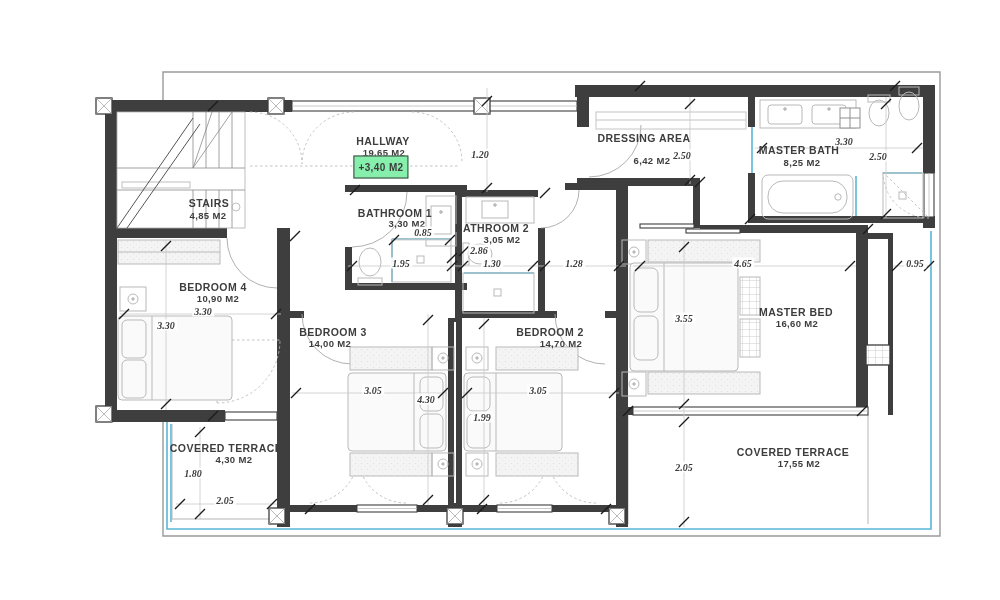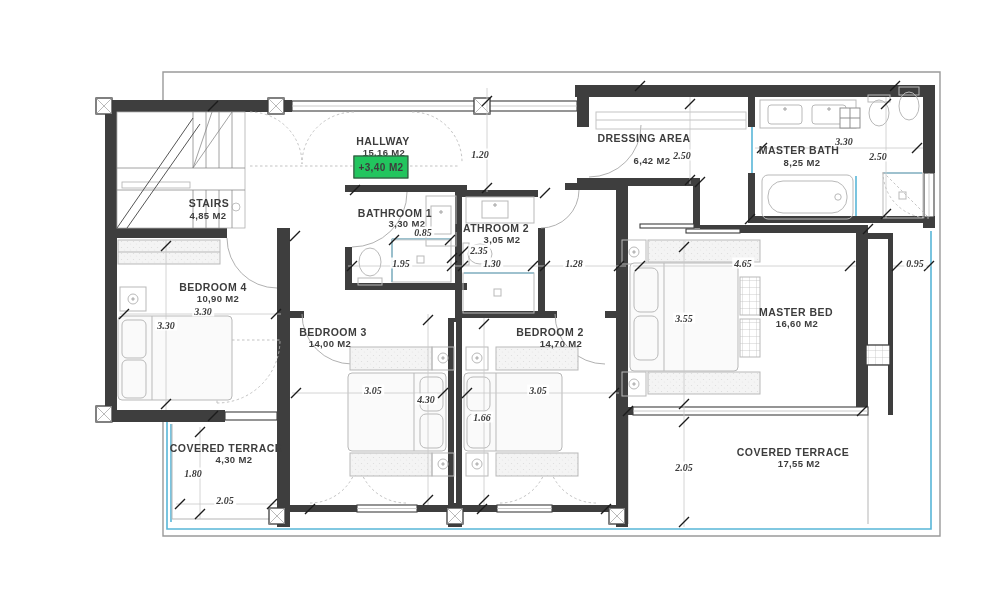--- a/index.html
+++ b/index.html
@@ -5,21 +5,21 @@
   html,body{margin:0;padding:0;background:#fff;}
   #stage{position:relative;width:1000px;height:600px;background:#fff;overflow:hidden;
          font-family:"Liberation Sans",sans-serif;}
   #plan-svg{position:absolute;left:0;top:0;}
   .r-name{position:absolute;transform:translate(-50%,-50%);font:600 10.5px "Liberation Sans",sans-serif;
           color:#3d3d3d;letter-spacing:.45px;white-space:nowrap;}
   .r-area{position:absolute;transform:translate(-50%,-50%);font:600 9.5px "Liberation Sans",sans-serif;
           color:#3d3d3d;letter-spacing:.35px;white-space:nowrap;}
   .dim{position:absolute;transform:translate(-50%,-50%);font:italic 600 10px "Liberation Serif",serif;
        color:#3c3c3c;background:rgba(255,255,255,.9);padding:0 2px;white-space:nowrap;}
-  .extra-box{position:absolute;transform:translate(-50%,-50%);border:1.4px solid #3d3d3d;background:#22c55e;
+  .extra-box{position:absolute;transform:translate(-50%,-50%);border:1.4px solid #3d3d3d;background:#86efac;
              font:600 10px "Liberation Sans",sans-serif;color:#3d3d3d;padding:5px 4px;letter-spacing:.4px;
              white-space:nowrap;}
 </style>
 </head>
 <body>
 
 <div id="stage">
 
 <svg id="plan-svg" width="1000" height="600" viewBox="0 0 1000 600">
   <defs>
@@ -310,21 +310,21 @@
     <path d="M208,111 l10,-10 M208,421 l10,-10 M305,514 l10,-10 M477,514 l10,-10 M601,514 l10,-10"></path>
     <path d="M290,241 l10,-10 M350,195 l10,-10 M540,198 l10,-10 M695,187 l10,-10 M745,224 l10,-10"></path>
     <path d="M635,91 l10,-10 M890,91 l10,-10 M863,234 l10,-10 M623,416 l10,-10 M857,416 l10,-10"></path>
   </g>
 </svg>
 
 <span class="r-name" style="left:209px;top:203px">STAIRS</span>
 <span class="r-area" style="left:208px;top:215px">4,85 M2</span>
 
 <span class="r-name" style="left:383px;top:141px">HALLWAY</span>
-<span class="r-area" style="left:384px;top:152px">15,16 M2</span>
+<span class="r-area" style="left:384px;top:152px">19,65 M2</span>
 <span class="extra-box" style="left:381px;top:167px">+3,40 M2</span>
 
 <span class="r-name" style="left:395px;top:213px">BATHROOM 1</span>
 <span class="r-area" style="left:407px;top:223px">3,30 M2</span>
 
 <span class="r-name" style="left:492px;top:228px">BATHROOM 2</span>
 <span class="r-area" style="left:502px;top:239px">3,05 M2</span>
 
 <span class="r-name" style="left:644px;top:138px">DRESSING AREA</span>
 <span class="r-area" style="left:652px;top:160px">6,42 M2</span>
@@ -348,30 +348,30 @@
 <span class="r-area" style="left:234px;top:459px">4,30 M2</span>
 
 <span class="r-name" style="left:793px;top:452px">COVERED TERRACE</span>
 <span class="r-area" style="left:799px;top:463px">17,55 M2</span>
 
 <span class="dim" style="left:480px;top:154px">1.20</span>
 <span class="dim" style="left:682px;top:155px">2.50</span>
 <span class="dim" style="left:844px;top:141px">3.30</span>
 <span class="dim" style="left:878px;top:156px">2.50</span>
 <span class="dim" style="left:423px;top:232px">0.85</span>
-<span class="dim" style="left:479px;top:250px">2.35</span>
+<span class="dim" style="left:479px;top:250px">2.86</span>
 <span class="dim" style="left:401px;top:263px">1.95</span>
 <span class="dim" style="left:492px;top:263px">1.30</span>
 <span class="dim" style="left:574px;top:263px">1.28</span>
 <span class="dim" style="left:743px;top:263px">4.65</span>
 <span class="dim" style="left:915px;top:263px">0.95</span>
 <span class="dim" style="left:203px;top:311px">3.30</span>
 <span class="dim" style="left:166px;top:325px">3.30</span>
 <span class="dim" style="left:684px;top:318px">3.55</span>
 <span class="dim" style="left:373px;top:390px">3.05</span>
 <span class="dim" style="left:426px;top:399px">4.30</span>
-<span class="dim" style="left:482px;top:417px">1.66</span>
+<span class="dim" style="left:482px;top:417px">1.99</span>
 <span class="dim" style="left:538px;top:390px">3.05</span>
 <span class="dim" style="left:193px;top:473px">1.80</span>
 <span class="dim" style="left:225px;top:500px">2.05</span>
 <span class="dim" style="left:684px;top:467px">2.05</span>
 
 </div>
 
 </body></html>

